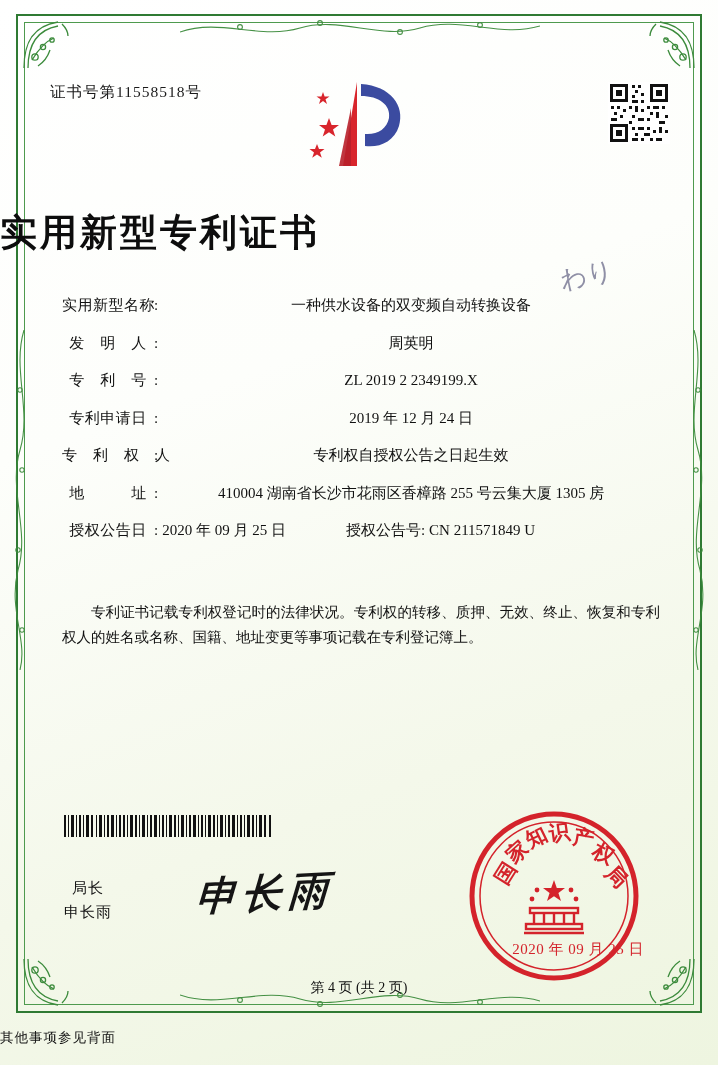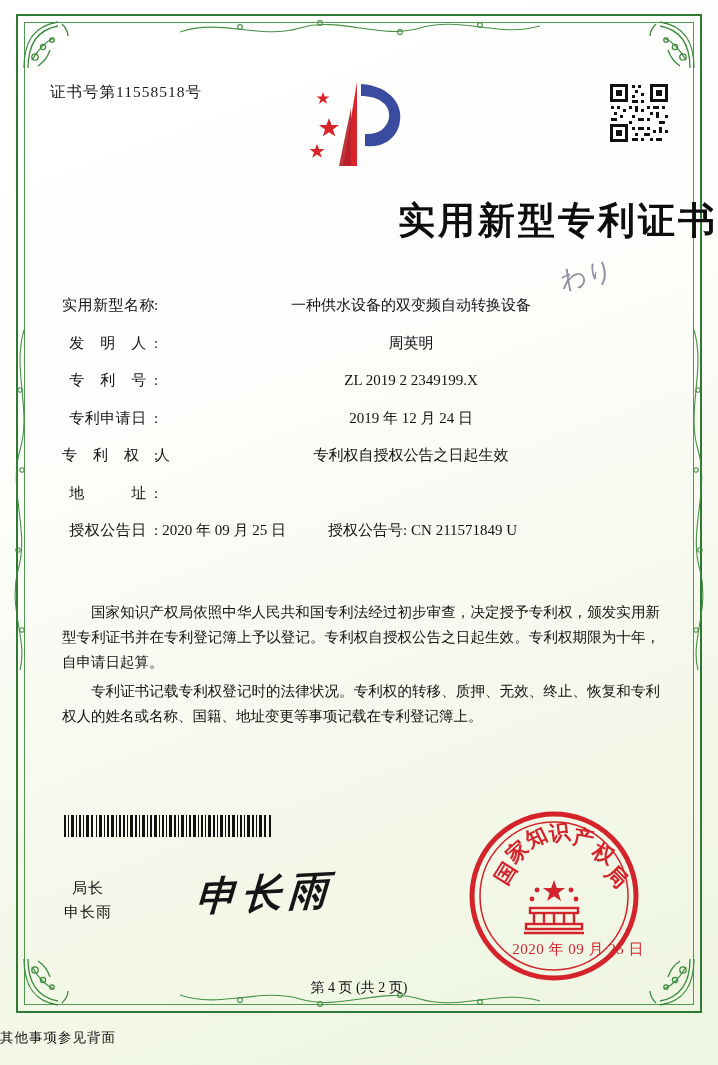--- a/index.html
+++ b/index.html
@@ -92,22 +92,22 @@
     right: 48px;
     top: 82px;
     width: 62px;
     height: 62px;
   }
   .qr svg { display: block; }
 
   .title {
     position: absolute;
     left: 0; right: 0;
-    top: 196px;
-    text-align: right;
+    top: 208px;
+    text-align: left;
     font-size: 37px;
     font-weight: bold;
     letter-spacing: 3px;
     color: #0d0d0d;
     font-family: "Liberation Sans", "DejaVu Sans", sans-serif;
   }
 
   .scribble {
     position: absolute;
     right: 105px;
@@ -143,21 +143,21 @@
   .field-colon {
     flex: 0 0 auto;
     margin-right: 4px;
   }
   .field-value {
     flex: 1 1 auto;
     color: #111;
   }
   .field-row.dual .second-label {
     flex: 0 0 auto;
-    margin-left: 42px;
+    margin-left: 60px;
   }
   .field-row.dual .field-value {
     flex: 0 0 auto;
   }
 
   .paragraphs {
     position: absolute;
     left: 62px;
     right: 58px;
     top: 600px;
@@ -433,35 +433,35 @@
 
     <div class="field-row">
       <span class="field-label">专　利　权　人</span>
       <span class="field-colon">:</span>
       <span class="field-value">专利权自授权公告之日起生效</span>
     </div>
 
     <div class="field-row">
       <span class="field-label">地　　　址</span>
       <span class="field-colon">:</span>
+      <span class="field-value">410004 湖南省长沙市花雨区香樟路 255 号云集大厦 1305 房</span>
     </div>
 
     <div class="field-row dual">
       <span class="field-label">授权公告日</span>
       <span class="field-colon">:</span>
       <span class="field-value">2020 年 09 月 25 日</span>
       <span class="second-label">授权公告号</span>
       <span class="field-colon">:</span>
       <span class="field-value">CN 211571849 U</span>
     </div>
 
   </div>
 
   <div class="paragraphs">
-    <p>国家知识产权局依照中华人民共和国专利法经过初步审查，决定授予专利权，颁发实用新型专利证书并在专利登记簿上予以登记。专利权自授权公告之日起生效。专利权期限为十年，自申请日起算。</p>
     <p>专利证书记载专利权登记时的法律状况。专利权的转移、质押、无效、终止、恢复和专利权人的姓名或名称、国籍、地址变更等事项记载在专利登记簿上。</p>
   </div>
 
   <div class="barcode">
     <svg viewBox="0 0 210 22" width="210" height="22">
       <g fill="#111">
         <rect x="0" y="0" width="2" height="22"></rect>
           <rect x="4" y="0" width="1" height="22"></rect>
         <rect x="7" y="0" width="3" height="22"></rect>
           <rect x="12" y="0" width="1" height="22"></rect>

